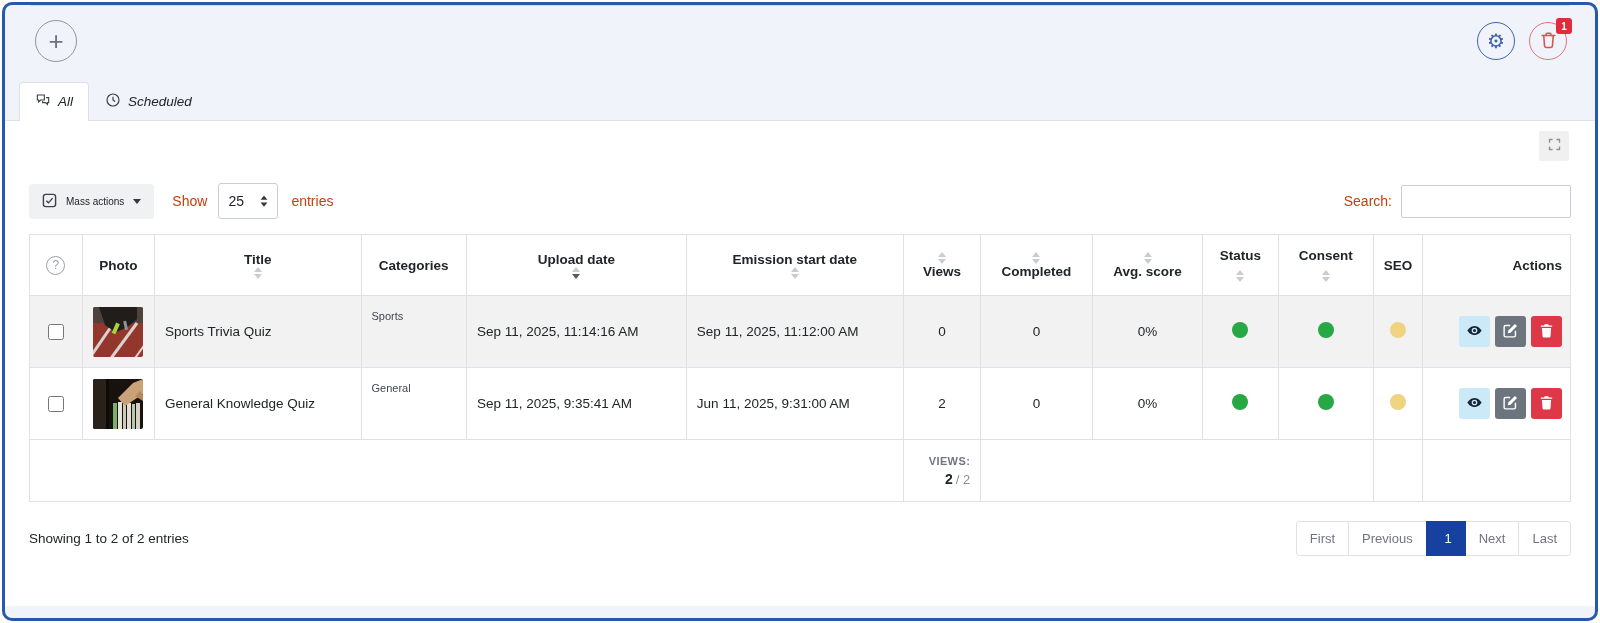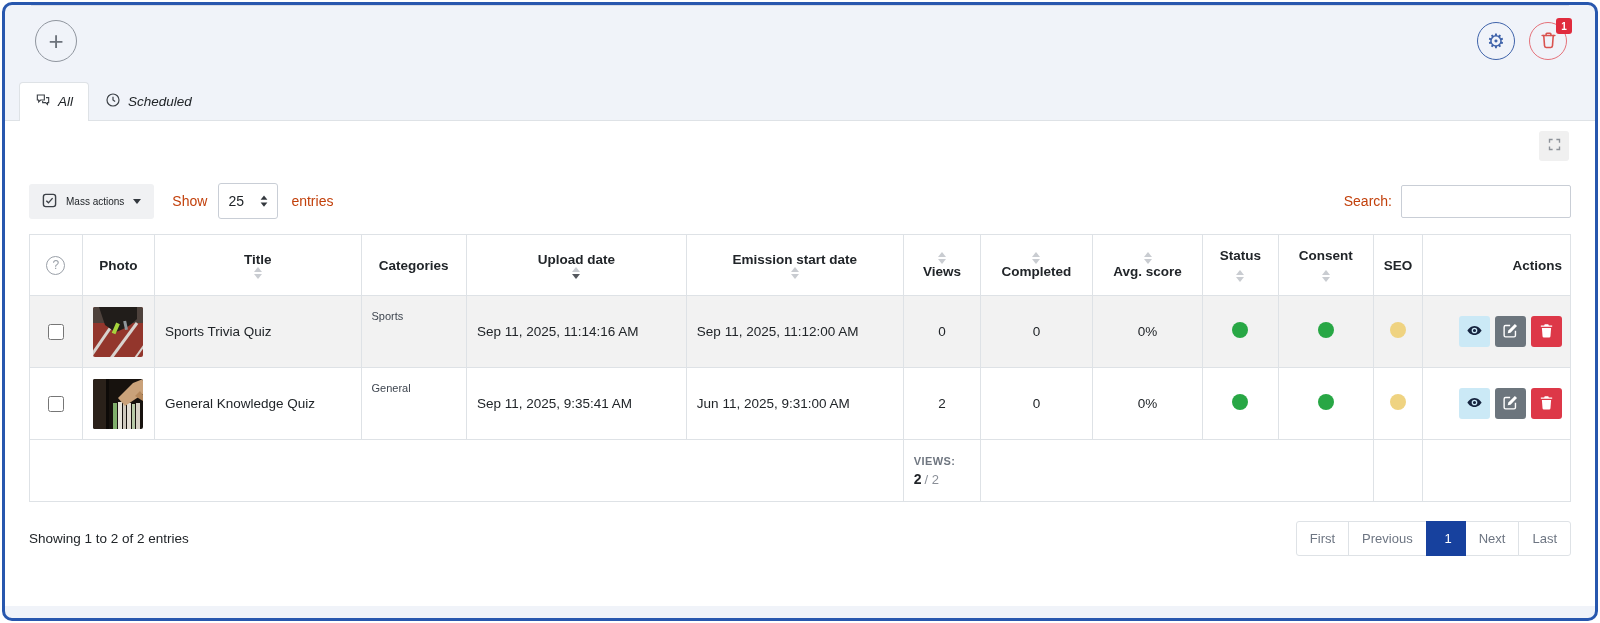--- a/index.html
+++ b/index.html
@@ -112,21 +112,21 @@
   .dot { width: 16px; height: 16px; border-radius: 50%; display: inline-block; }
   .actions-cell { text-align: right; padding-right: 8px; }
   .action-group { display: inline-flex; gap: 5px; }
   .action-btn { width: 31px; height: 31px; border: none; border-radius: 3px; display: inline-flex; align-items: center; justify-content: center; cursor: pointer; }
   .action-btn svg { width: 17px; height: 17px; }
   .view-btn { background: #cbe9f6; color: #16243f; }
   .edit-btn { background: #6c757d; color: #fff; }
   .delete-btn { background: #dd3848; color: #fff; }
 
   tfoot td { height: 62px; }
-  .views-total-cell { text-align: left; }
+  .views-total-cell { text-align: right; }
   .views-label { display: block; font-size: 11px; font-weight: 700; color: #6f7680; letter-spacing: 0.4px; margin-bottom: 4px; }
   .views-value { font-size: 14px; font-weight: 700; color: #212529; }
   .views-of { font-size: 13px; color: #8a8f98; margin-left: 3px; }
 
   
   .bottom-bar { display: flex; justify-content: space-between; align-items: center; margin-top: 19px; }
   .showing-text { font-size: 13.5px; color: #212529; }
   .pagination { display: flex; }
   .page-btn {
     border: 1px solid #dee2e6; background: #fff; color: #6d7582; font-size: 13px; font-family: inherit;

